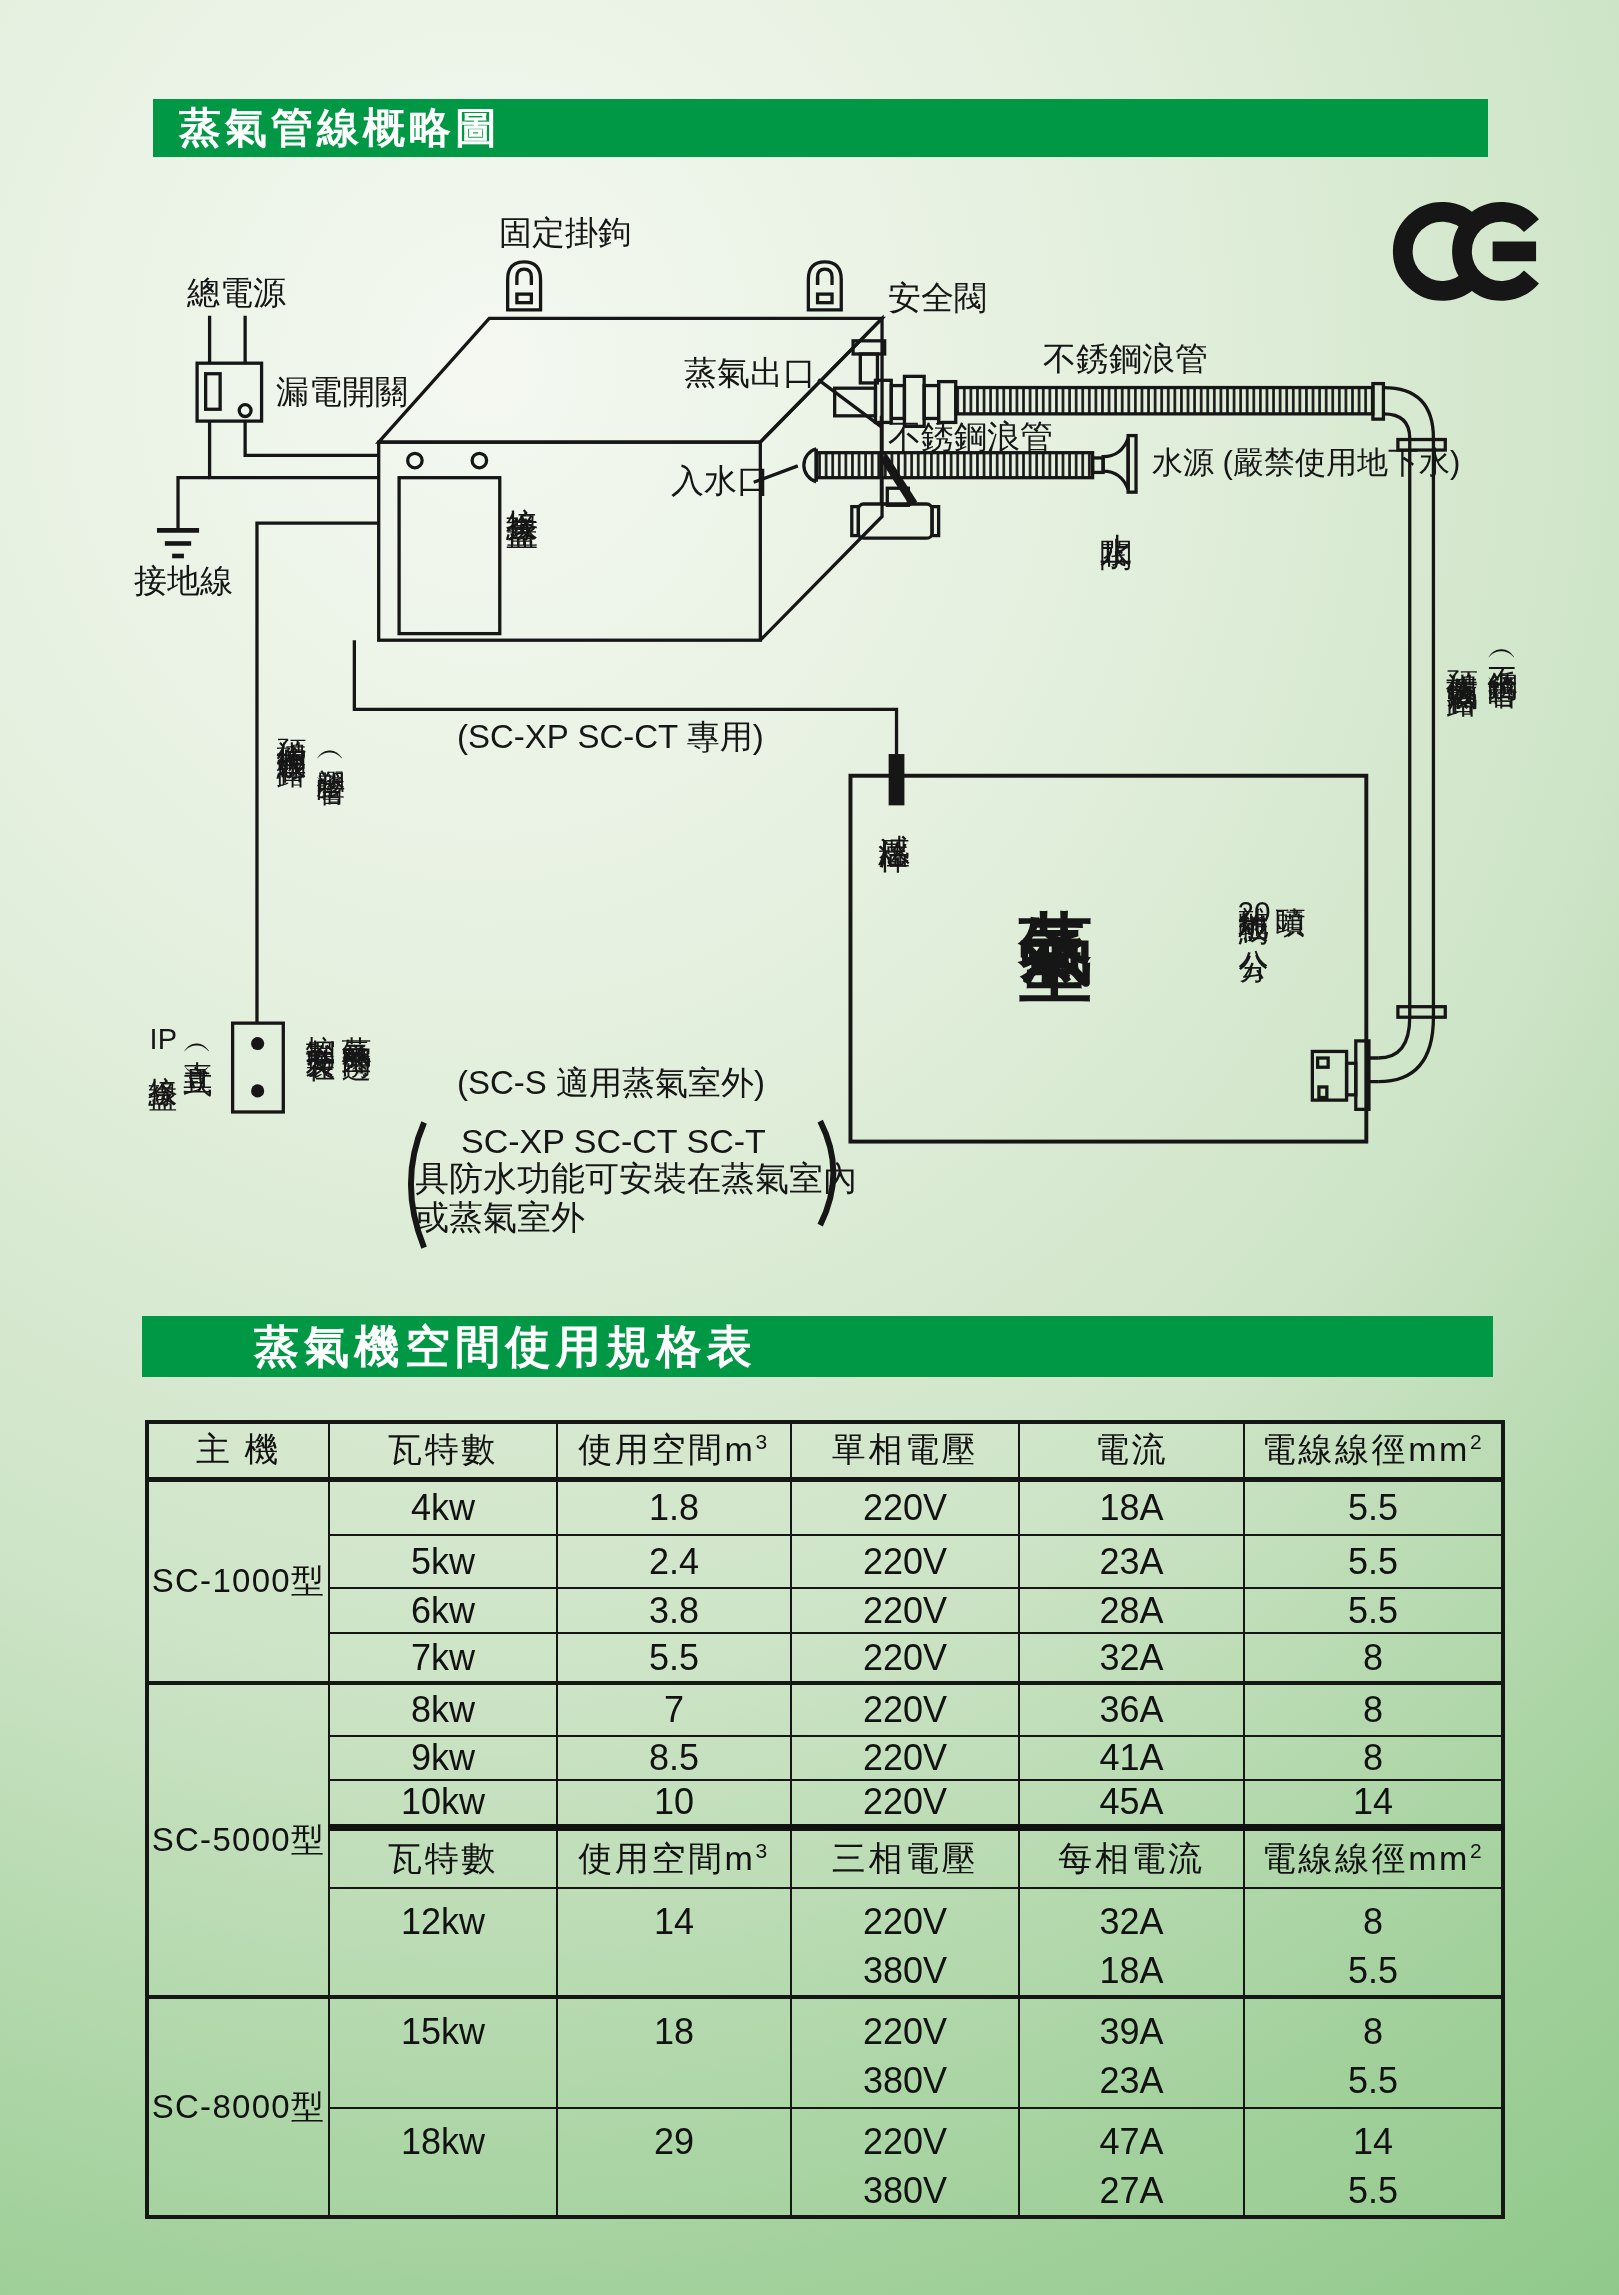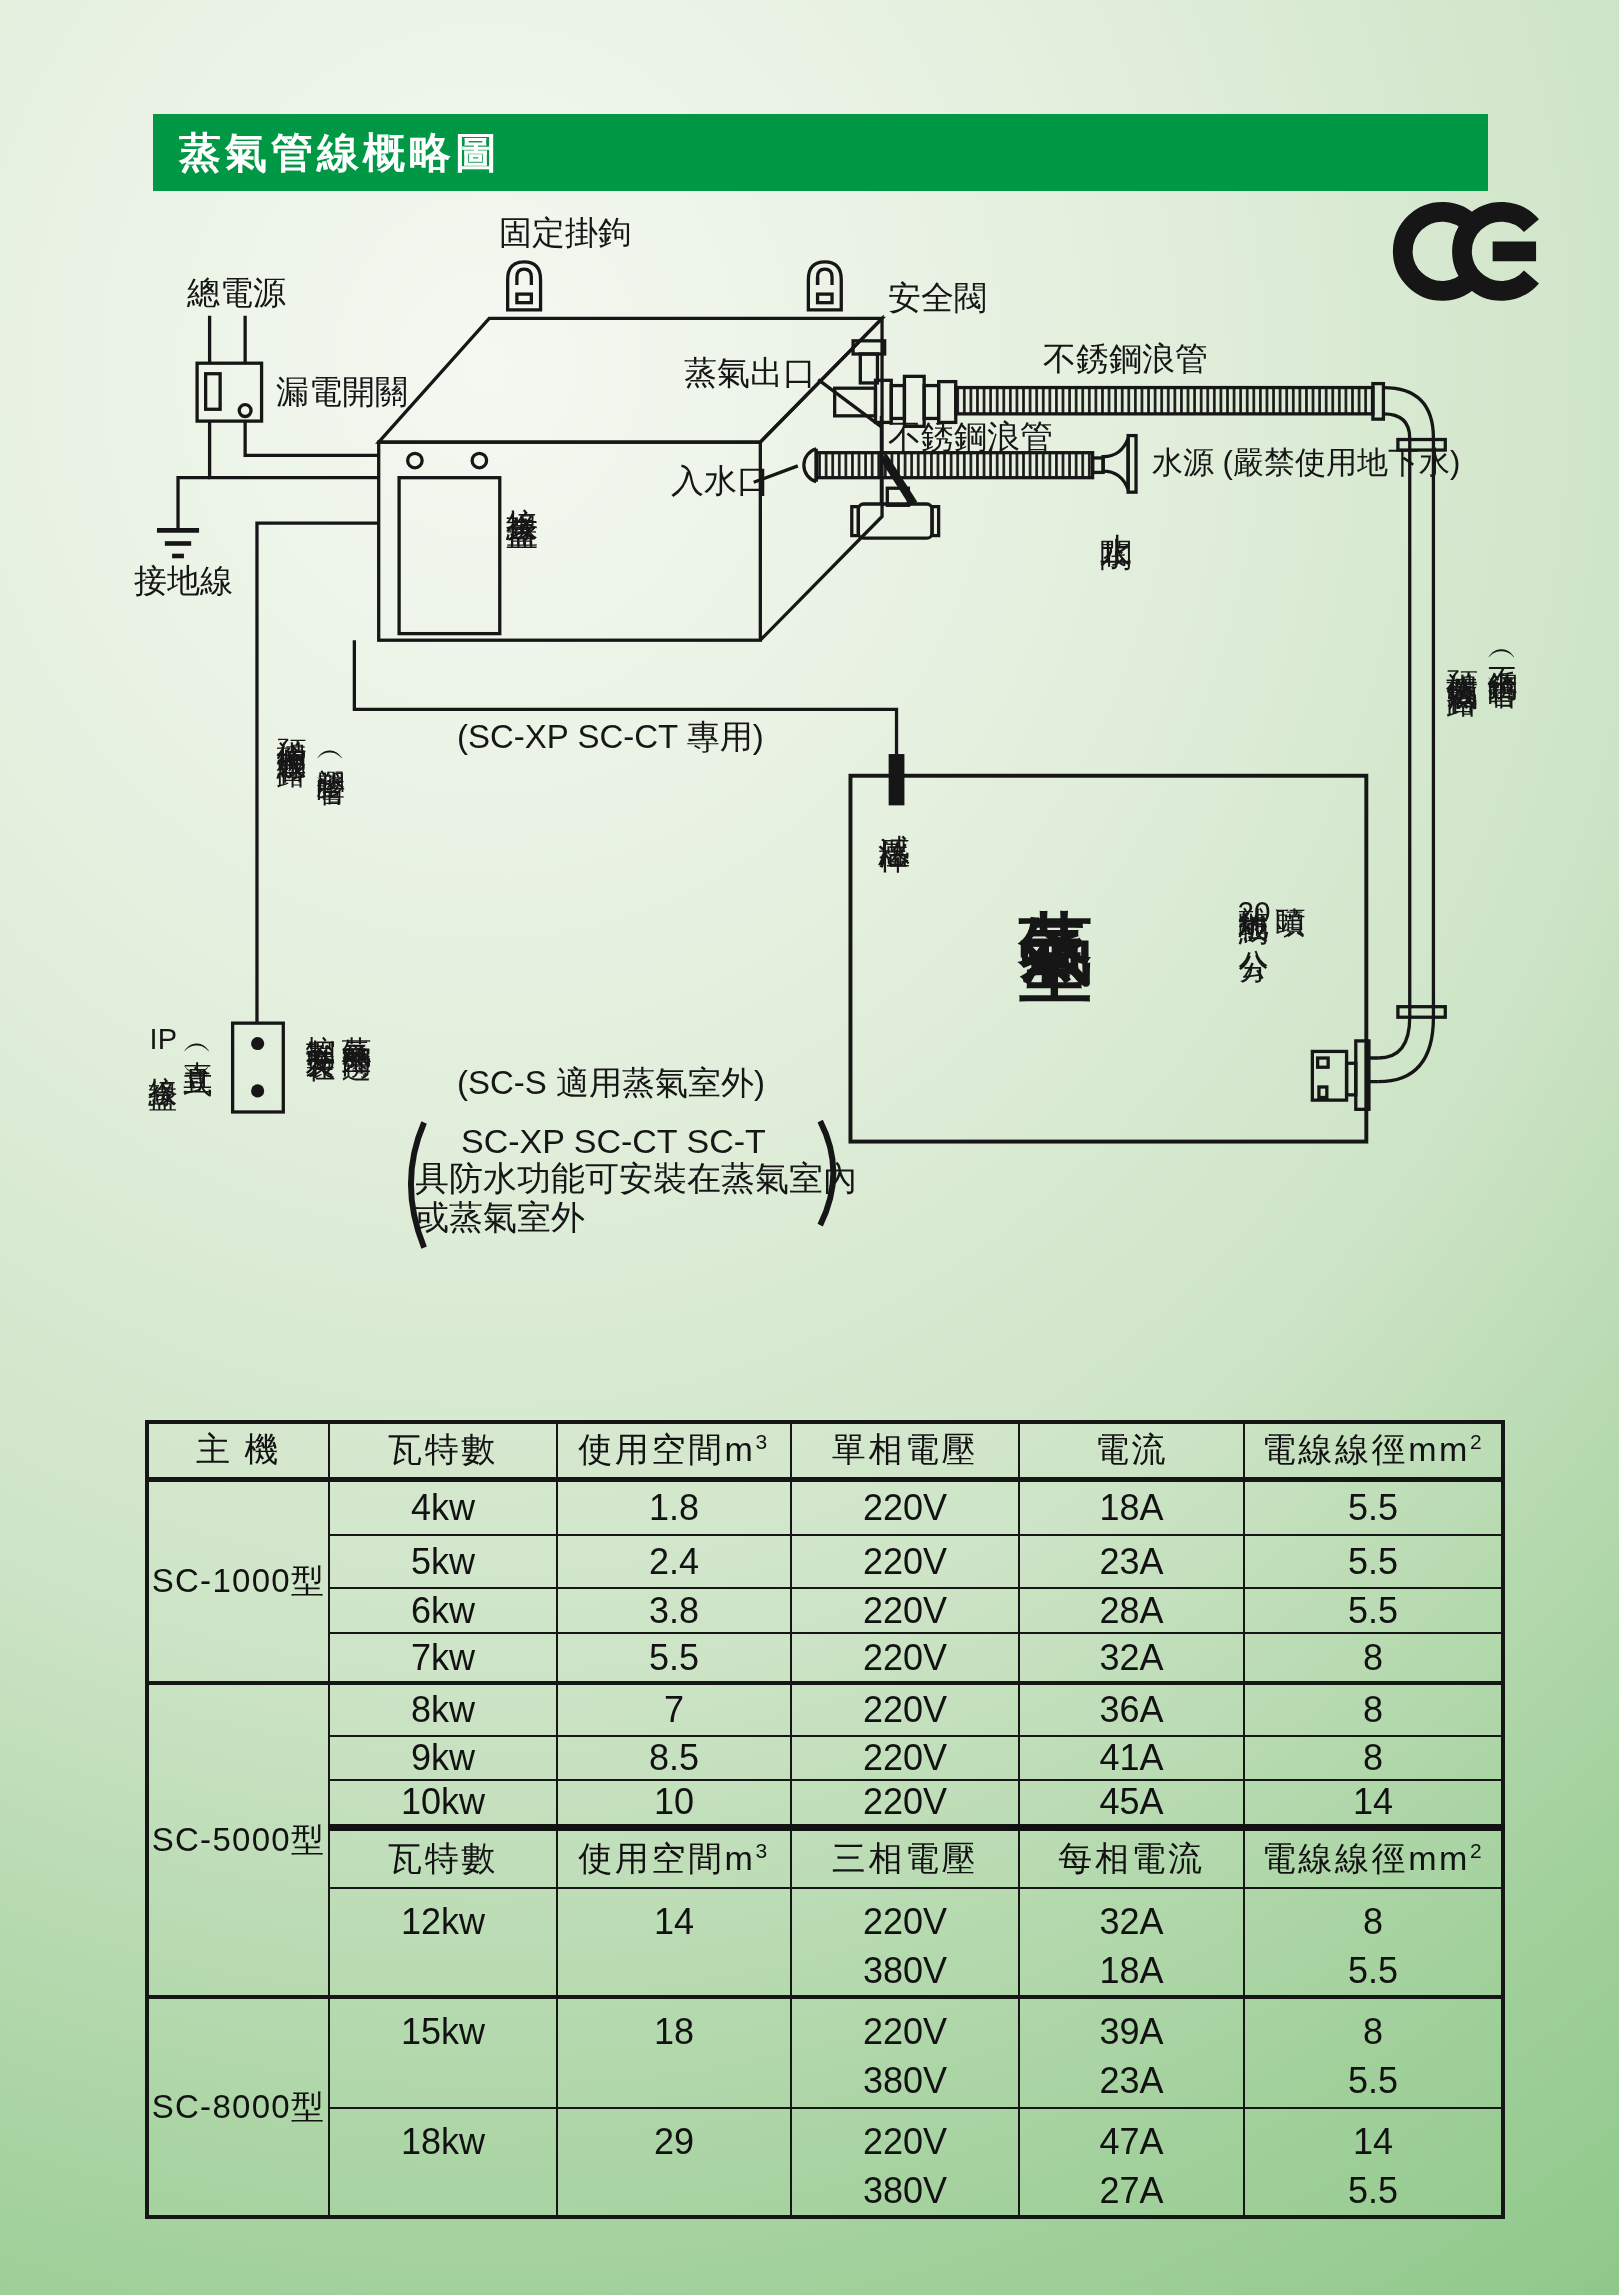--- a/index.html
+++ b/index.html
@@ -4,21 +4,21 @@
 <style>
   html,body{margin:0;padding:0;}
   body{font-family:"Liberation Sans","DejaVu Sans",sans-serif;}
   #canvas{
     position:relative;width:1620px;height:2295px;overflow:hidden;
     background:radial-gradient(140% 110% at 30% 16%, #f4f8f1 0%, #e5f0df 26%, #cde4c6 52%, #a3d19d 76%, #84c37f 100%);
     color:#161616;
   }
   .bar{position:absolute;background:#009845;display:flex;align-items:center;}
   .bar .t{color:#ffffff;font-weight:700;white-space:nowrap;}
-  #bar1{left:153px;top:114px;width:1335px;height:77px;}
+  #bar1{left:153px;top:99px;width:1335px;height:58px;}
   #bar1 .t{font-size:42px;padding-left:26px;letter-spacing:4px;}
   #bar2{left:142px;top:1316px;width:1351px;height:61px;}
   #bar2 .t{font-size:45px;padding-left:112px;letter-spacing:5.3px;}
   svg.art{position:absolute;left:0;top:0;}
   .lb{position:absolute;white-space:nowrap;font-weight:500;color:#161616;font-size:33px;line-height:1.08;text-align:right;}
   .v{writing-mode:vertical-rl;text-orientation:mixed;letter-spacing:3.3px;}
   .tcy{text-combine-upright:all;}
   .big{font-size:74px;font-weight:700;letter-spacing:9.2px;}
   
   table.spec{
@@ -208,20 +208,23 @@
   <div class="lb v" style="left:340px;top:1012px;font-size:30px;">蒸氣室外門邊</div>
   <div class="lb v" style="left:877px;top:809px;font-size:32px;">感溫棒</div>
   <div class="lb v big" style="left:1016px;top:849px;">蒸氣室</div>
   <div class="lb v" style="left:1274px;top:883px;font-size:30px;">噴頭</div>
   <div class="lb v" style="left:1237px;top:883px;font-size:30px;"><span>離地板約</span><span class="tcy">20</span><span>公分</span></div>
   <div class="lb" style="left:457px;top:1065px;">(SC-S  適用蒸氣室外)</div>
   <div class="lb" style="left:461px;top:1123px;font-size:34px;">SC-XP SC-CT SC-T</div>
   <div class="lb" style="left:415px;top:1160px;font-size:34px;">具防水功能可安裝在蒸氣室內</div>
   <div class="lb" style="left:415px;top:1199px;font-size:34px;">或蒸氣室外</div>
 
+  <div class="bar" id="bar2">
+    <span class="t">蒸氣機空間使用規格表</span>
+  </div>
 
   <table class="spec">
     <colgroup>
       <col style="width:182px">
         <col style="width:228px">
         <col style="width:234px">
       <col style="width:228px">
         <col style="width:225px">
         <col style="width:259px">
     </colgroup>

